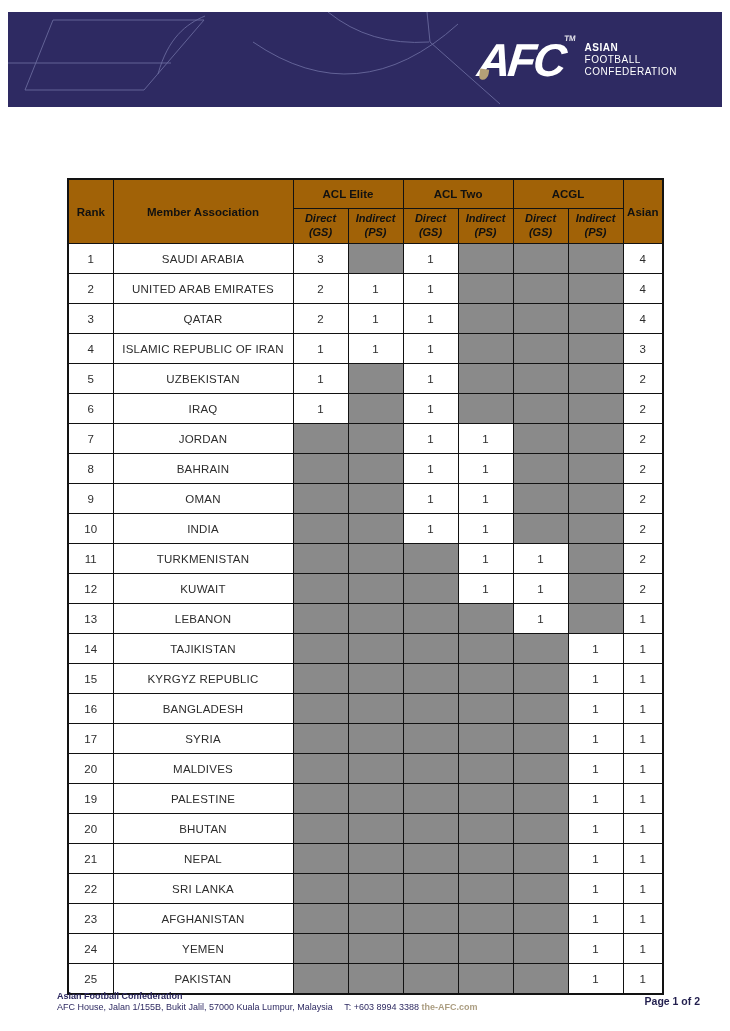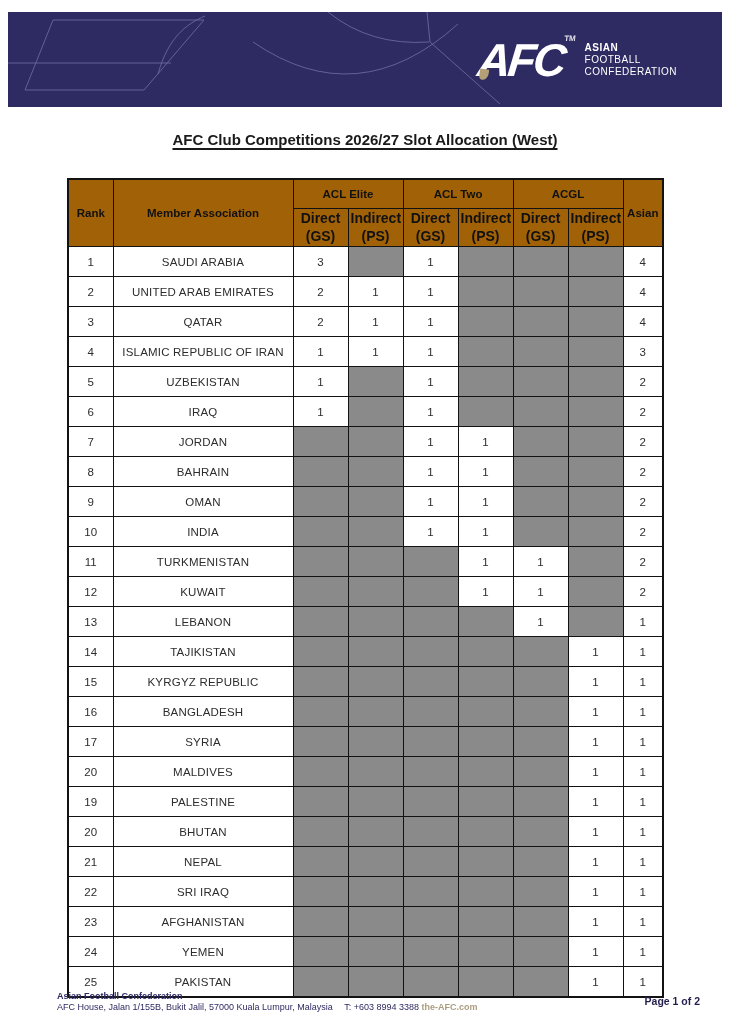--- a/index.html
+++ b/index.html
@@ -69,21 +69,21 @@
     border: 1px solid #121212;
     text-align: center; vertical-align: middle;
     padding: 1px 2px;
   }
   .slot-table thead th {
     background: #a16207;
     color: #111111;
     font-size: 11.5px; font-weight: bold;
   }
   .slot-table thead tr.group-row th { height: 26px; }
-  .slot-table thead tr.sub-row th { height: 32px; font-size: 14px; }
+  .slot-table thead tr.sub-row th { height: 32px; font-size: 11px; font-style: italic; }
   .slot-table thead th .sub-line { display: block; line-height: 1.25; }
   .slot-table td {
     height: 27px;
     font-size: 11.5px; color: #2d2d2d;
     background: #ffffff;
   }
   .slot-table td.assoc-cell { padding: 1px 1px; letter-spacing: 0.2px; }
   .slot-table td.blocked { background: #8a8a8a; }
 
   
@@ -125,21 +125,20 @@
         <span class="gold-drop"></span>
       </div>
       <div class="org-name">
         <div class="l1">ASIAN</div>
         <div class="l2">FOOTBALL</div>
         <div class="l3">CONFEDERATION</div>
       </div>
     </div>
   </div>
 
-  <div class="doc-title">AFC Club Competitions 2026/27 Slot Allocation (West)</div>
 
   <table class="slot-table">
     <colgroup>
       <col style="width:45px">
         <col style="width:180px">
       <col style="width:55px">
         <col style="width:55px">
       <col style="width:55px">
         <col style="width:55px">
       <col style="width:55px">
@@ -409,21 +408,21 @@
           <td class="blocked"></td>
           <td class="blocked"></td>
           <td class="blocked"></td>
           <td class="blocked"></td>
           <td class="blocked"></td>
           <td class="value-cell">1</td>
           <td class="total-cell">1</td>
         </tr>
         <tr>
           <td class="rank-cell">22</td>
-          <td class="assoc-cell">SRI IRAQ</td>
+          <td class="assoc-cell">SRI LANKA</td>
           <td class="blocked"></td>
           <td class="blocked"></td>
           <td class="blocked"></td>
           <td class="blocked"></td>
           <td class="blocked"></td>
           <td class="value-cell">1</td>
           <td class="total-cell">1</td>
         </tr>
         <tr>
           <td class="rank-cell">23</td>

